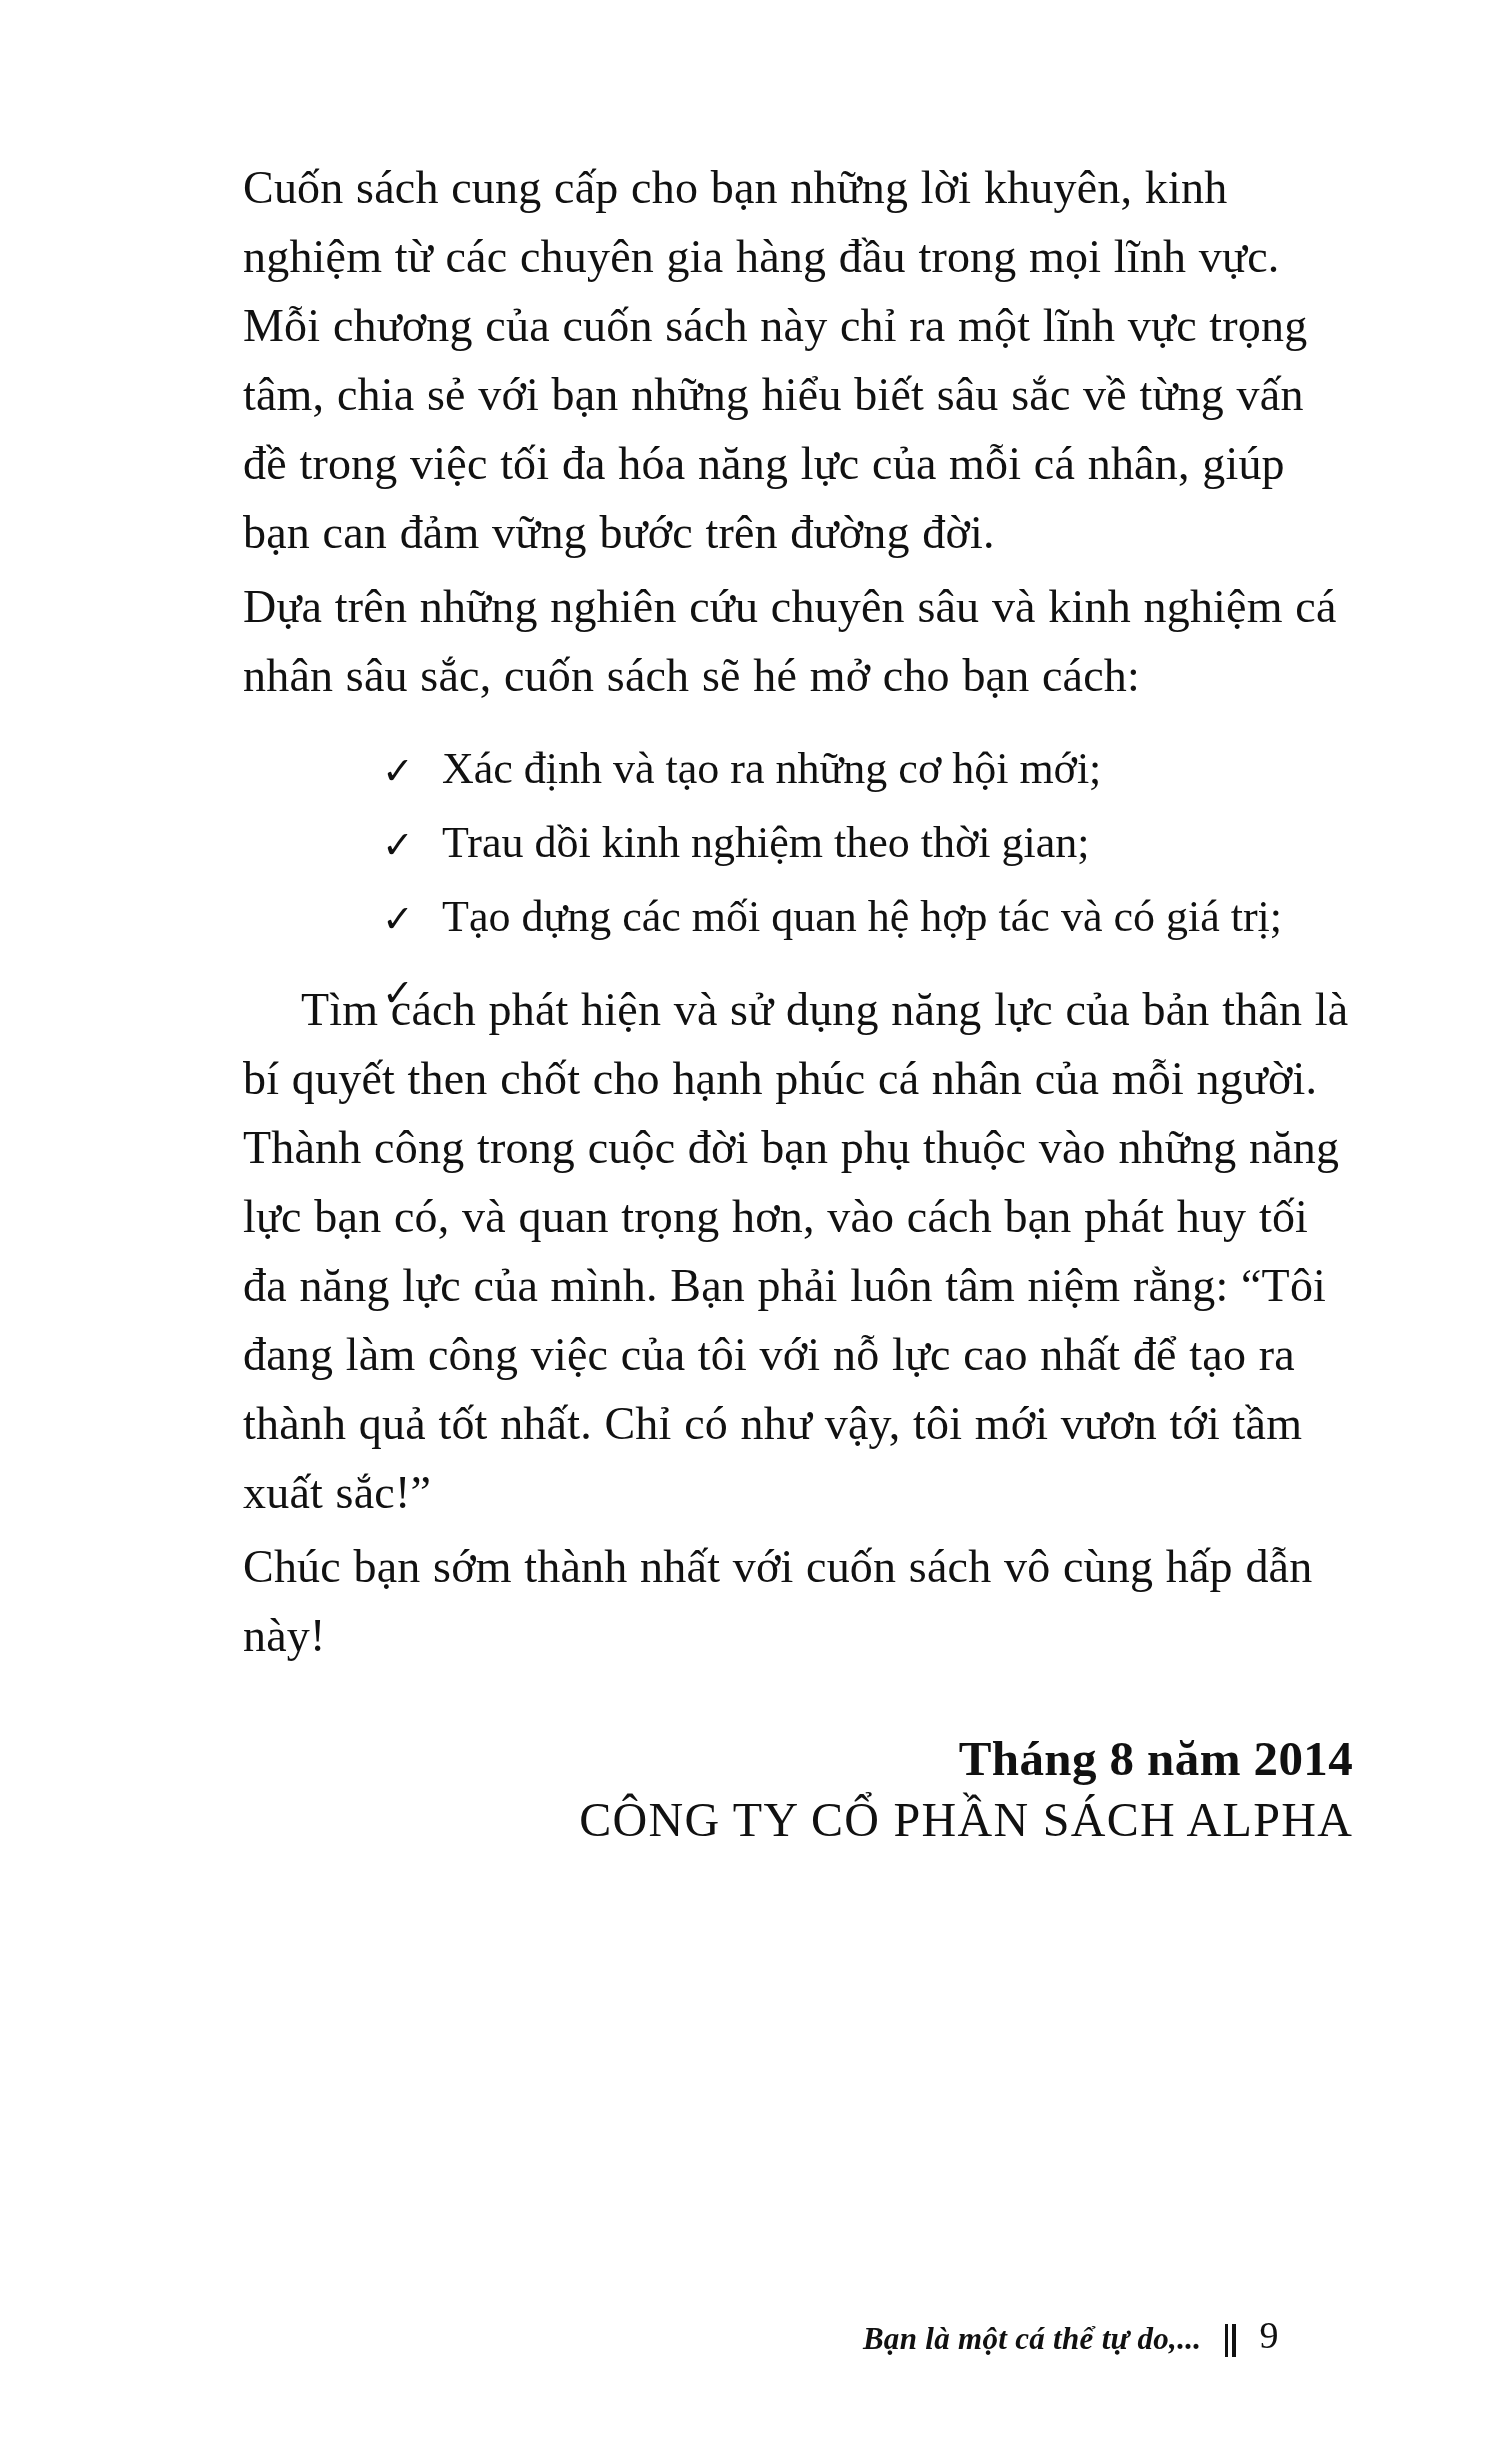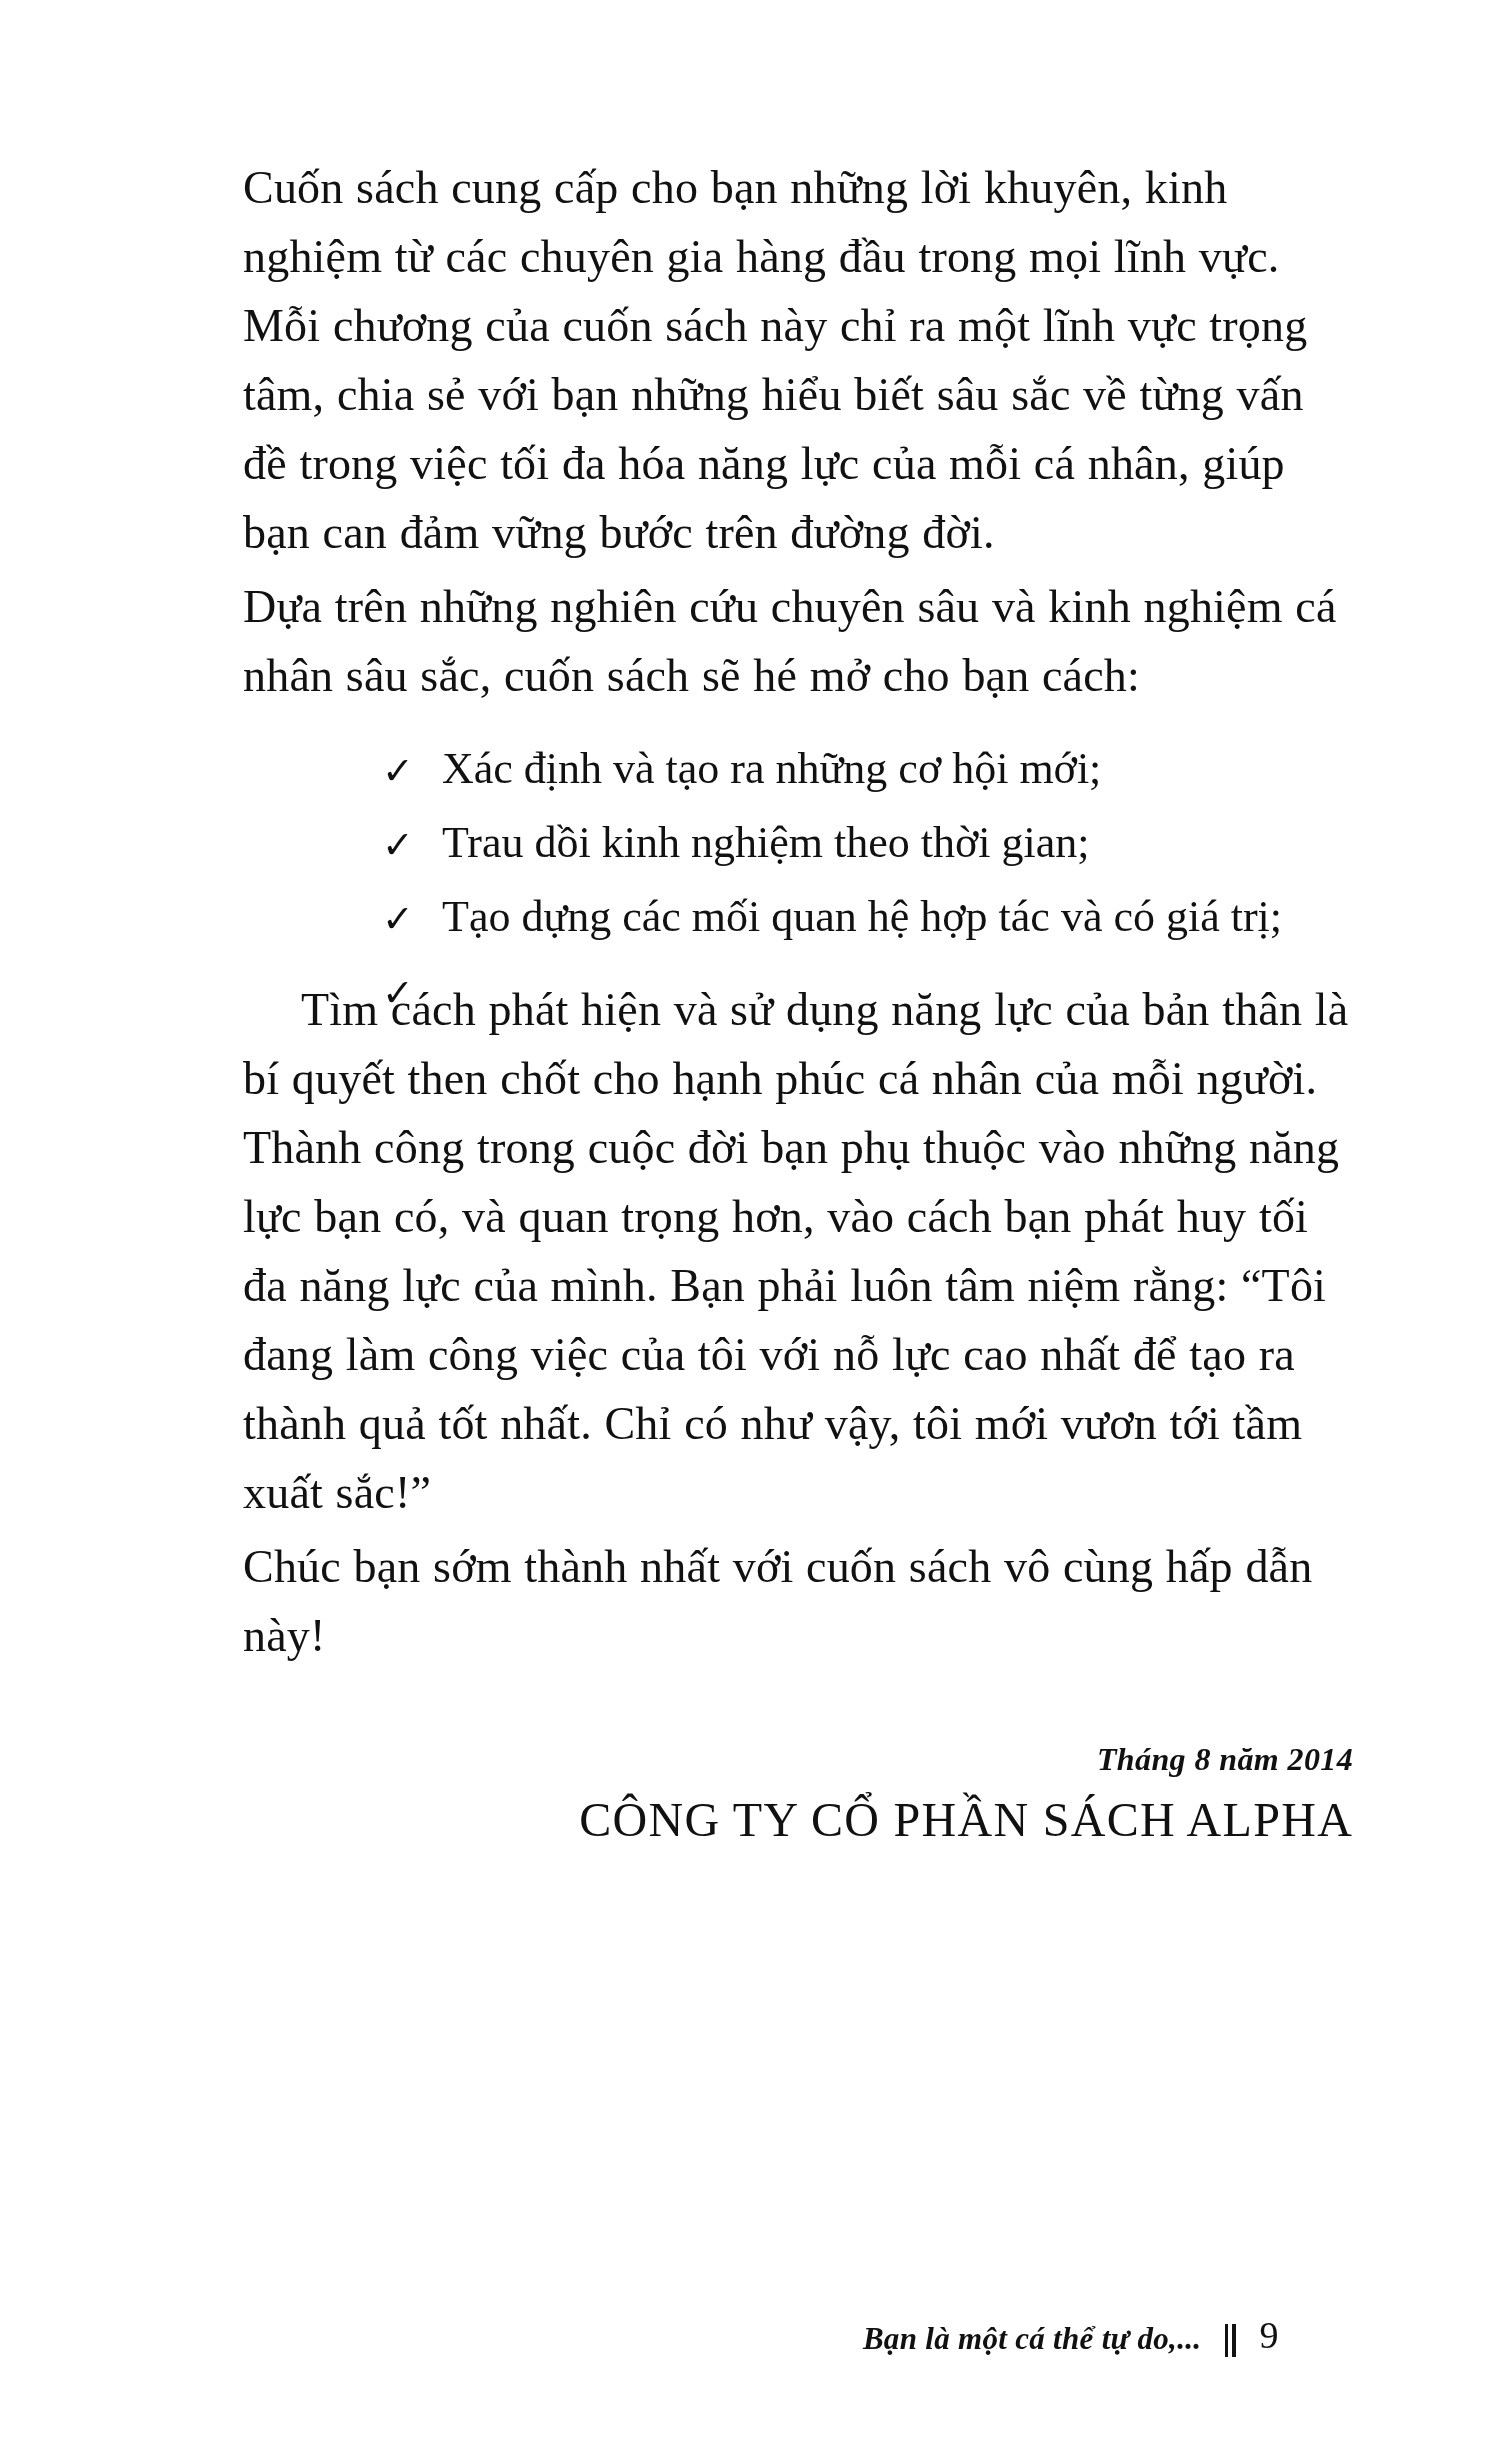--- a/index.html
+++ b/index.html
@@ -64,22 +64,21 @@
     font-size: 38px;
     line-height: 74px;
     font-family: "DejaVu Sans", sans-serif;
   }
   .signoff {
     margin-top: 60px;
     text-align: right;
     padding-right: 6.9px;
   }
   .signoff .date {
-    font-size: 32px;
-    font-style: italic;
+    font-size: 49px;
     font-weight: bold;
     line-height: 58px;
     letter-spacing: 0.4px;
   }
   .signoff .company {
     font-size: 48px;
     line-height: 64px;
     letter-spacing: 1.3px;
   }
   .footer {

